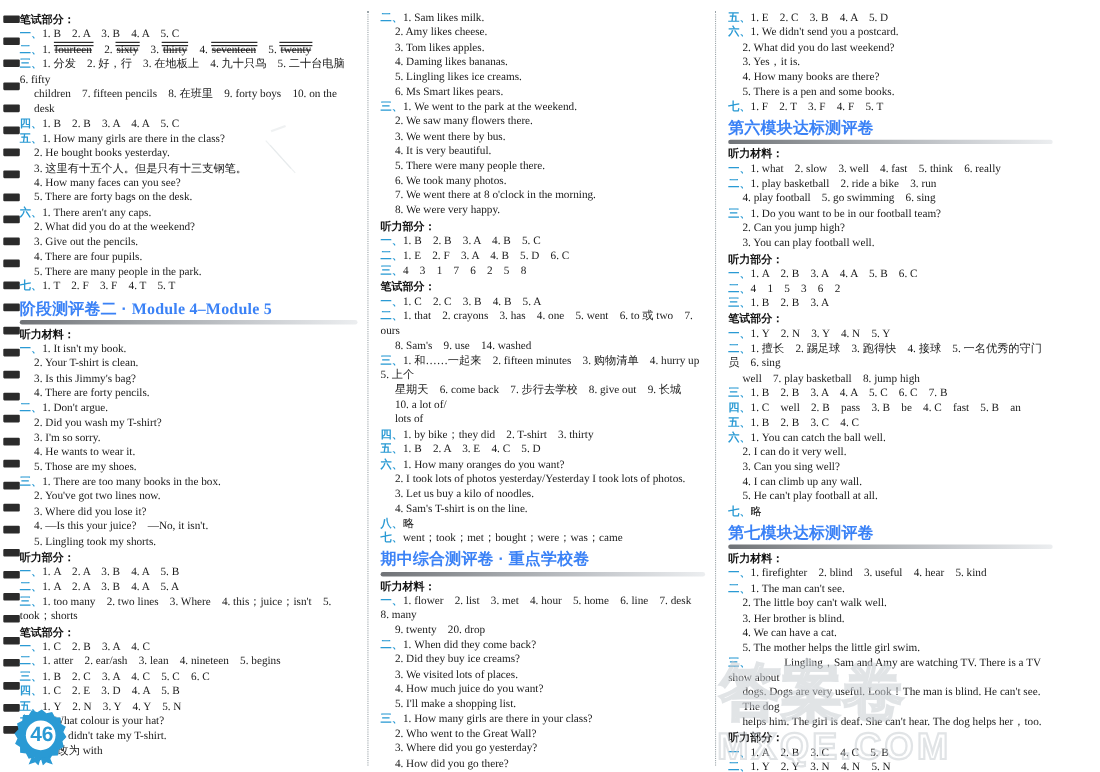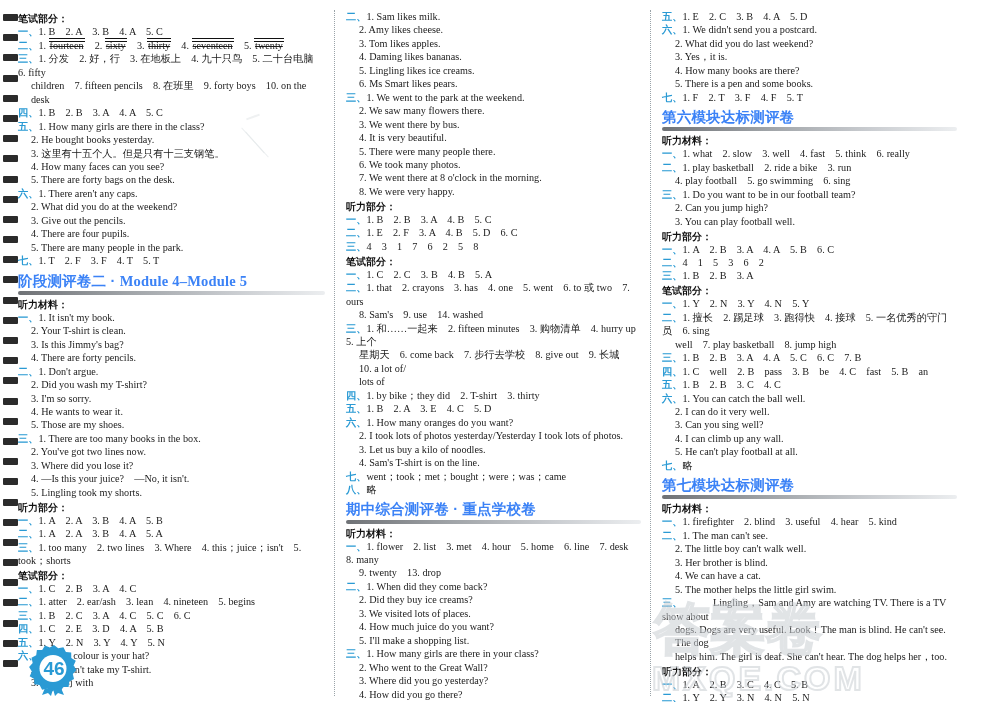--- a/index.html
+++ b/index.html
@@ -60,21 +60,21 @@
     position:relative;display:inline-block;padding:0 1px;
     border-top:1.2px solid #111;
     text-decoration:line-through;
     text-decoration-thickness:1.2px;
   }
   .strikeword::after{
     content:"";position:absolute;left:0;right:0;top:2px;
     border-top:1.2px solid #111;
   }
   
-  #pagenum{position:absolute;left:28px;bottom:6px;width:52px;height:52px;text-decoration:underline;}
+  #pagenum{position:absolute;left:12px;bottom:6px;width:52px;height:52px;text-decoration:underline;}
   #pagenum svg{width:100%;height:100%;}
   #pagenum .pn{
     position:absolute;inset:0;display:flex;align-items:center;justify-content:center;
     color:#2a9ad4;font-family:"Liberation Sans",sans-serif;font-weight:bold;font-size:19px;
     padding-bottom:3px;box-sizing:border-box;
   }
   
   .artifact{position:absolute;background:#dfe3e6;}
 </style>
 </head>
@@ -193,27 +193,27 @@
         <div class="cont">8. Sam's　9. use　14. washed</div>
         <div class="item"><span class="num">三、</span><span>1. 和……一起来　2. fifteen minutes　3. 购物清单　4. hurry up　5. 上个</span></div>
         <div class="cont">星期天　6. come back　7. 步行去学校　8. give out　9. 长城　10. a lot of/</div>
         <div class="cont">lots of</div>
         <div class="item"><span class="num">四、</span><span>1. by bike；they did　2. T-shirt　3. thirty</span></div>
         <div class="item"><span class="num">五、</span><span>1. B　2. A　3. E　4. C　5. D</span></div>
         <div class="item"><span class="num">六、</span><span>1. How many oranges do you want?</span></div>
         <div class="sub">2. I took lots of photos yesterday/Yesterday I took lots of photos.</div>
         <div class="sub">3. Let us buy a kilo of noodles.</div>
         <div class="sub">4. Sam's T-shirt is on the line.</div>
+        <div class="item"><span class="num">八、</span><span>略</span></div>
         <div class="item"><span class="num">七、</span><span>went；took；met；bought；were；was；came</span></div>
-        <div class="item"><span class="num">八、</span><span>略</span></div>
         <div class="sec-title"><span>期中综合测评卷</span> <span>·</span> <span>重点学校卷</span></div>
         <div class="rule"></div>
         <div class="subhead">听力材料：</div>
         <div class="item"><span class="num">一、</span><span>1. flower　2. list　3. met　4. hour　5. home　6. line　7. desk　8. many</span></div>
-        <div class="cont">9. twenty　13. drop</div>
+        <div class="cont">9. twenty　20. drop</div>
         <div class="item"><span class="num">二、</span><span>1. When did they come back?</span></div>
         <div class="sub">2. Did they buy ice creams?</div>
         <div class="sub">3. We visited lots of places.</div>
         <div class="sub">4. How much juice do you want?</div>
         <div class="sub">5. I'll make a shopping list.</div>
         <div class="item"><span class="num">三、</span><span>1. How many girls are there in your class?</span></div>
         <div class="sub">2. Who went to the Great Wall?</div>
         <div class="sub">3. Where did you go yesterday?</div>
         <div class="sub">4. How did you go there?</div>
       </div>

